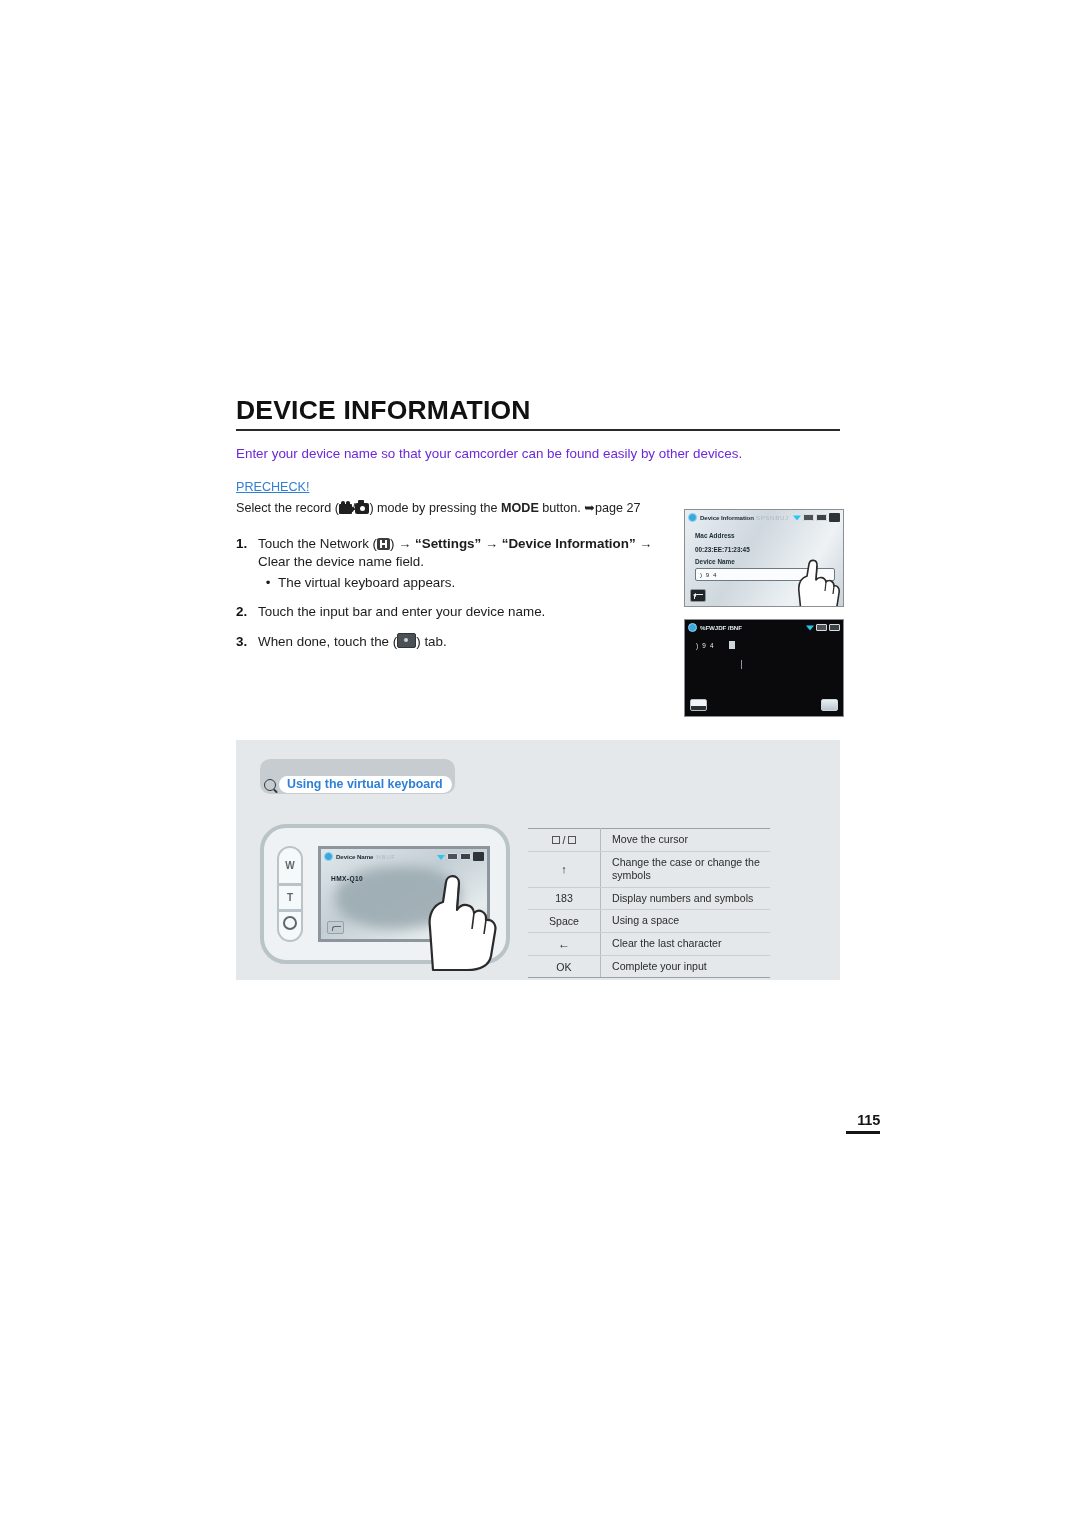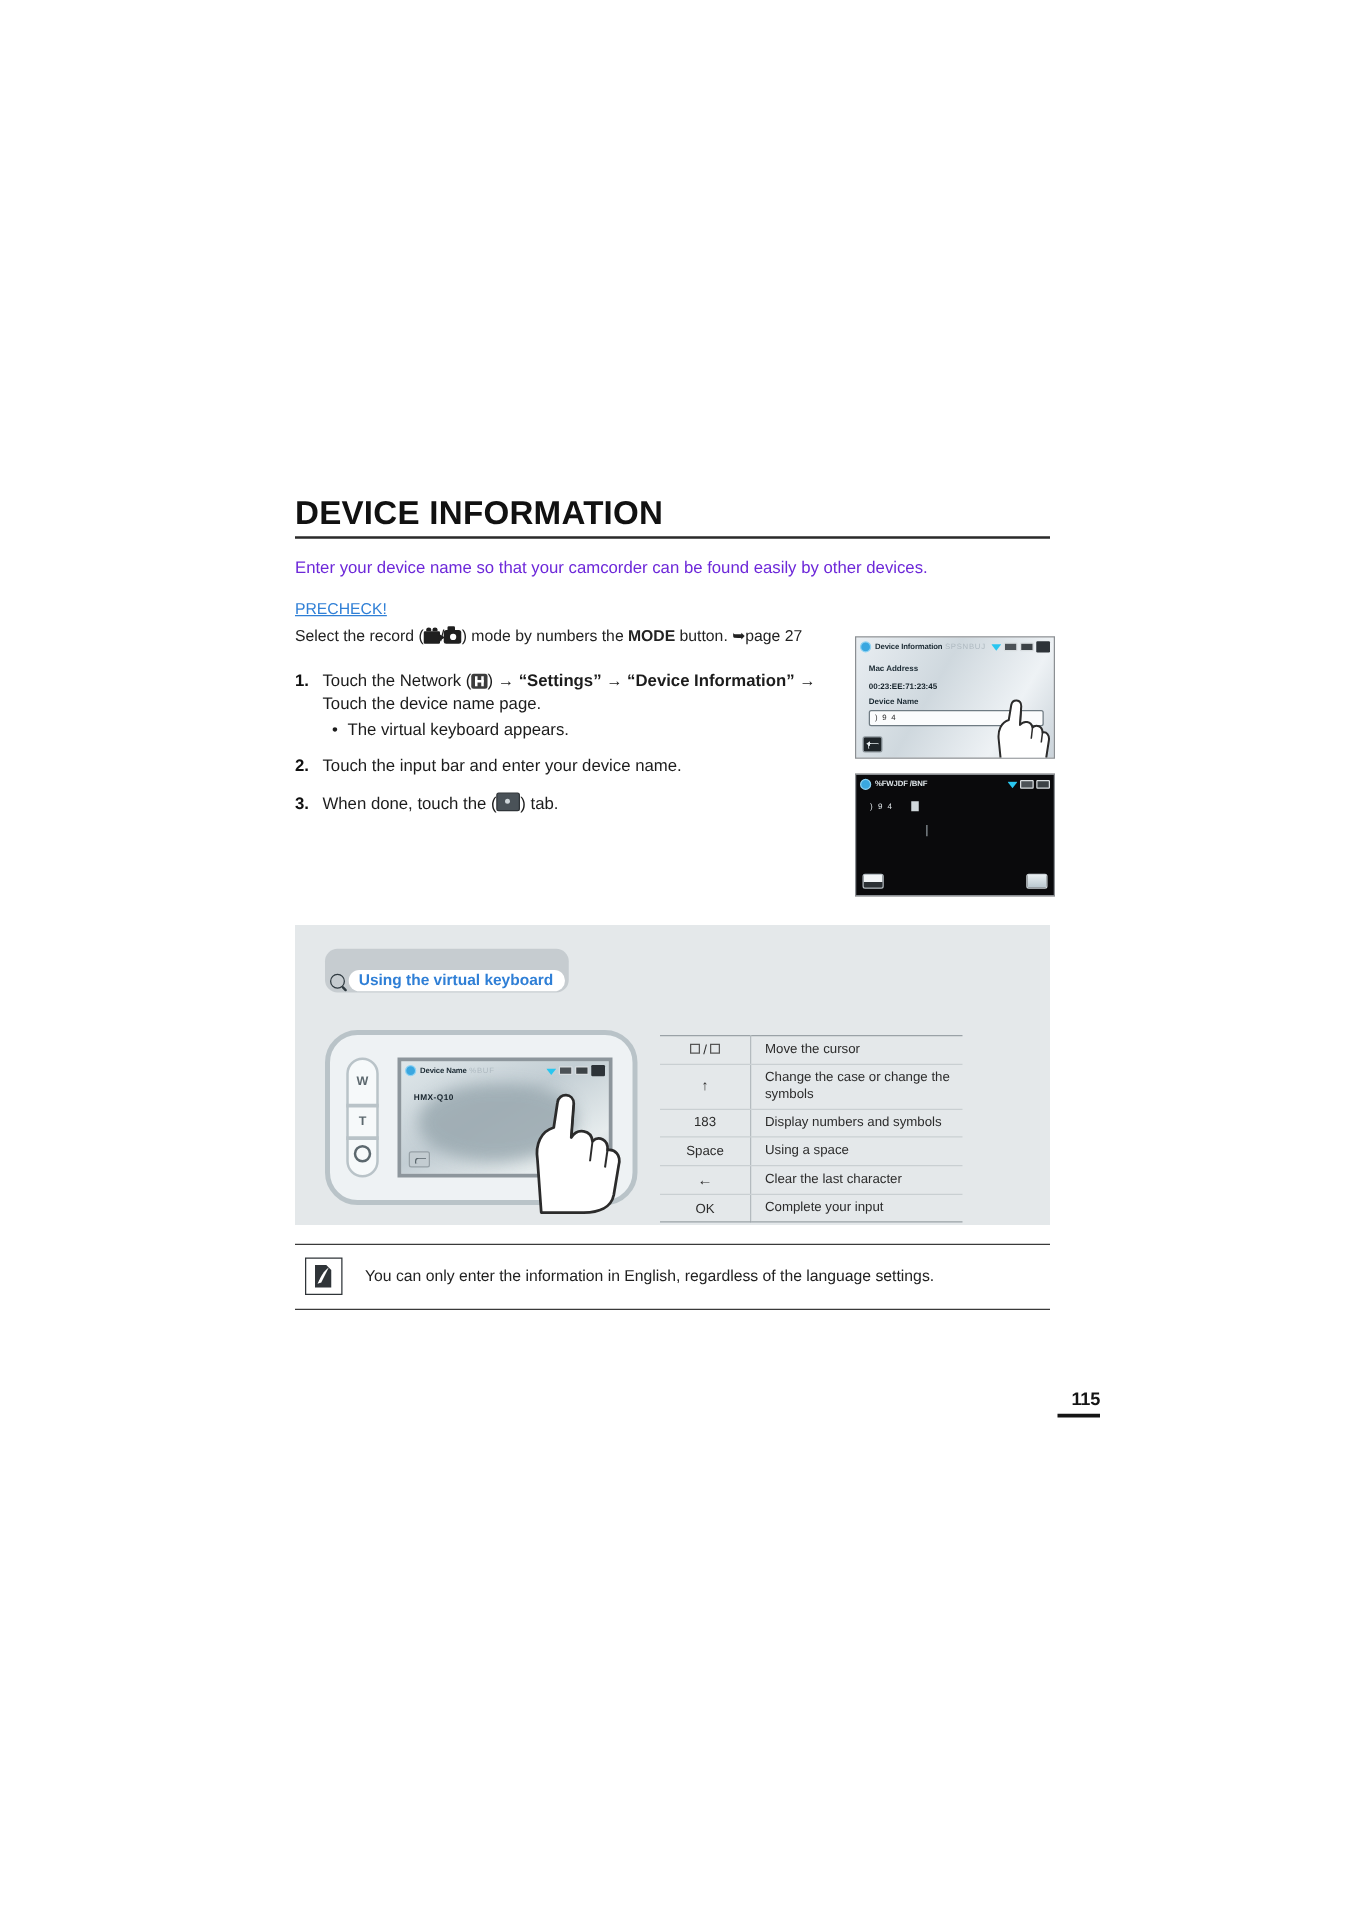--- a/index.html
+++ b/index.html
@@ -641,34 +641,34 @@
 <div class="page">
 
   <div class="content">
 
     <h1 class="title">DEVICE INFORMATION</h1>
 
     <p class="intro">Enter your device name so that your camcorder can be found easily by other devices.</p>
 
     <div>
       <span class="precheck-label">PRECHECK!</span>
-      <p class="precheck-text"><span>Select the record (</span><span class="ico ico-camcorder"></span><span>/</span><span class="ico ico-camera"></span><span>) mode by numbers the </span><span class="b">MODE</span><span> button. </span><span>➥</span><span>page 27</span></p>
+      <p class="precheck-text"><span>Select the record (</span><span class="ico ico-camcorder"></span><span>/</span><span class="ico ico-camera"></span><span>) mode by pressing the </span><span class="b">MODE</span><span> button. </span><span>➥</span><span>page 27</span></p>
     </div>
 
     <div class="steps">
 
       <div class="step">
         <div class="step-num">1.</div>
         <div class="step-body">
           <span>Touch the Network (</span><span class="ico ico-network"></span><span>) </span><span class="arrow-r">→</span>
           <span class="b">“Settings”</span>
           <span class="arrow-r">→</span>
           <span class="b">“Device Information”</span>
           <span class="arrow-r">→</span>
-          <div>Touch the device name page.</div>
+          <div>Clear the device name field.</div>
           <div class="bullet">
             <span class="bullet-dot">•</span>
             <span>The virtual keyboard appears.</span>
           </div>
         </div>
       </div>
 
       <div class="step">
         <div class="step-num">2.</div>
         <div class="step-body">Touch the input bar and enter your device name.</div>
@@ -805,33 +805,19 @@
       </tr>
       <tr>
         <td class="kt-key">OK</td>
         <td class="kt-desc">Complete your input</td>
       </tr>
     </tbody>
       </table>
 
   </div>
 
-  <div class="note">
-    <div class="note-top"></div>
-    <div class="note-row">
-      <div class="note-icon">
-        <svg width="21" height="23" viewBox="0 0 21 23">
-          <path d="M4 21 L4 3 L13 3 L17 7 L17 21 Z" fill="#2f3438"></path>
-          <path d="M7 16 C9 11 12 7 15 5 C13 9 11 13 9 17 Z" fill="#ffffff"></path>
-          <path d="M6 18 L9 17 L7.5 15 Z" fill="#ffffff"></path>
-        </svg>
-      </div>
-      <div class="note-text">You can only enter the information in English, regardless of the language settings.</div>
-    </div>
-    <div class="note-bot"></div>
-  </div>
 
   <div class="pagenum">
     <div class="pagenum-val">115</div>
     <div class="pagenum-rule"></div>
   </div>
 
 </div>
 
 </body></html>

